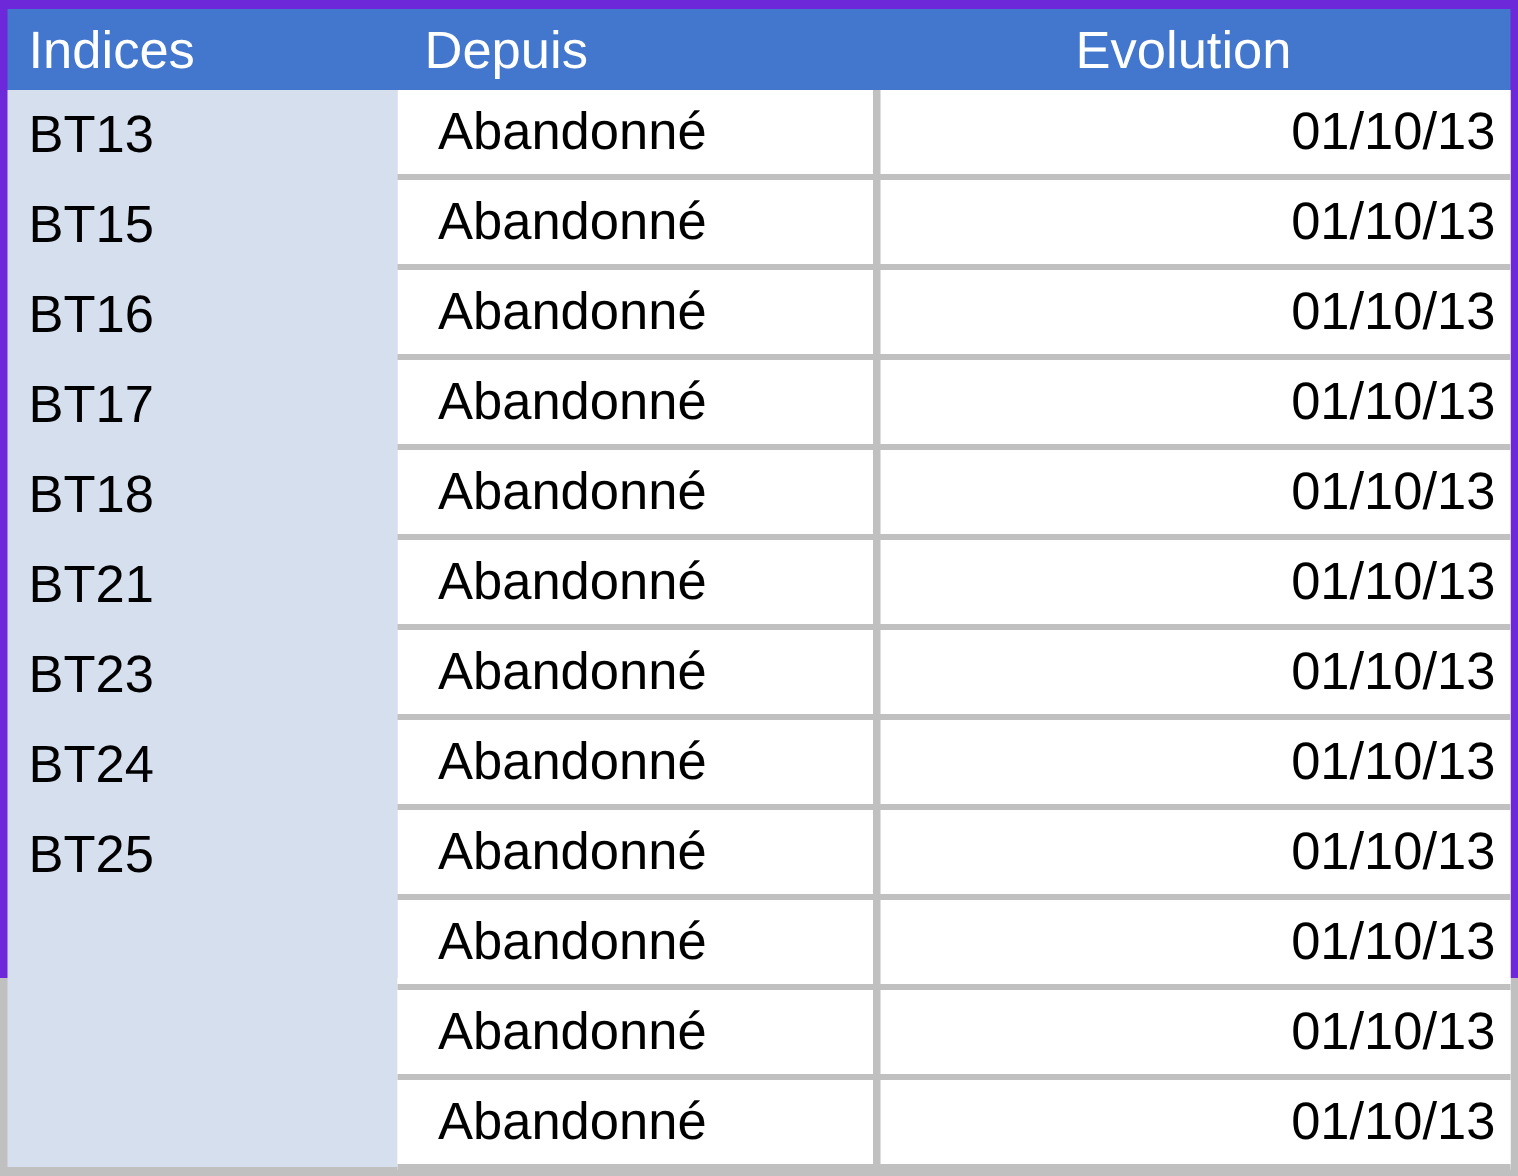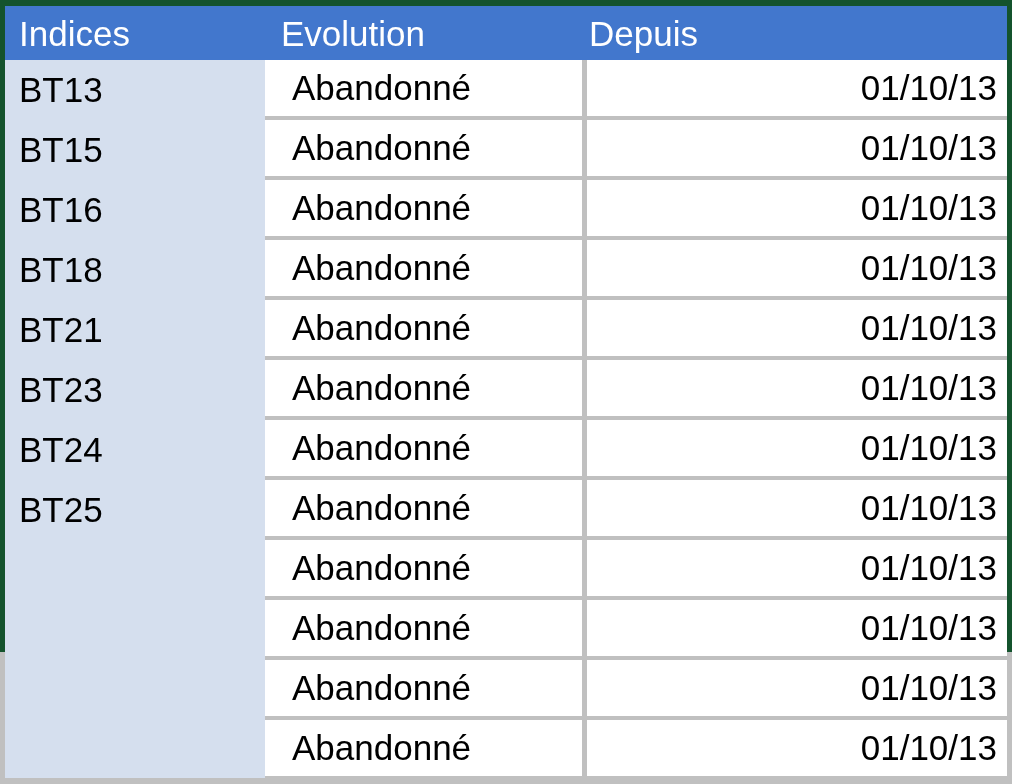--- a/index.html
+++ b/index.html
@@ -13,21 +13,21 @@
     overflow: hidden;
     background: #c0c0c0;
     font-family: "Liberation Sans", "DejaVu Sans", sans-serif;
   }
 
   
   .sheet {
     position: relative;
     width: 1012px;
     height: 652px;
-    background: #14532d;
+    background: #6d28d9;
     box-sizing: border-box;
   }
 
   
   .header-row {
     position: absolute;
     left: 5px;
     top: 6px;
     width: 1002px;
     height: 54px;
@@ -131,29 +131,30 @@
     padding-left: 25px;
   }
 </style>
 </head>
 <body>
 
 <div class="sheet">
 
   <div class="header-row">
     <div class="header-cell hc-indices">Indices</div>
+    <div class="header-cell hc-depuis">Depuis</div>
     <div class="header-cell hc-evolution">Evolution</div>
-    <div class="header-cell hc-depuis">Depuis</div>
   </div>
 
   <div class="body-area">
     <div class="index-col" id="index-col">
         <div class="index-cell">BT13</div>
         <div class="index-cell">BT15</div>
         <div class="index-cell">BT16</div>
+        <div class="index-cell">BT17</div>
         <div class="index-cell">BT18</div>
         <div class="index-cell">BT21</div>
         <div class="index-cell">BT23</div>
         <div class="index-cell">BT24</div>
         <div class="index-cell">BT25</div>
       </div>
     <div class="data-cols" id="data-cols">
         <div class="data-row">
           <div class="cell-evolution">Abandonné</div>
           <div class="col-divider"></div>

